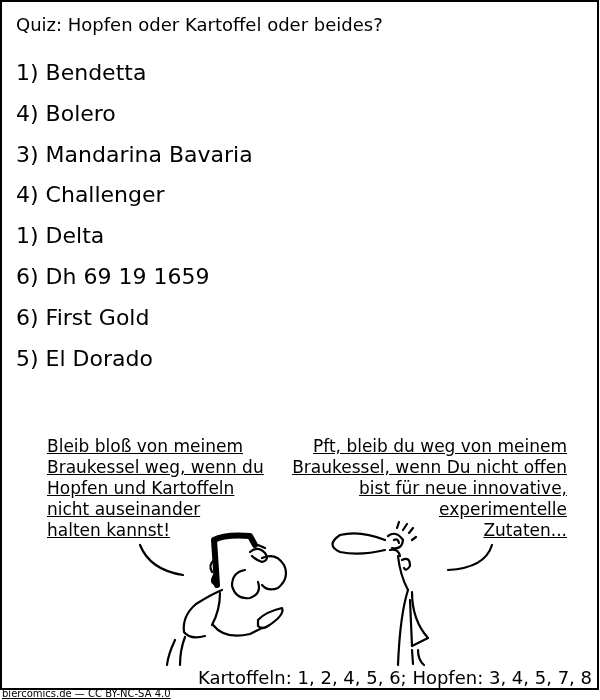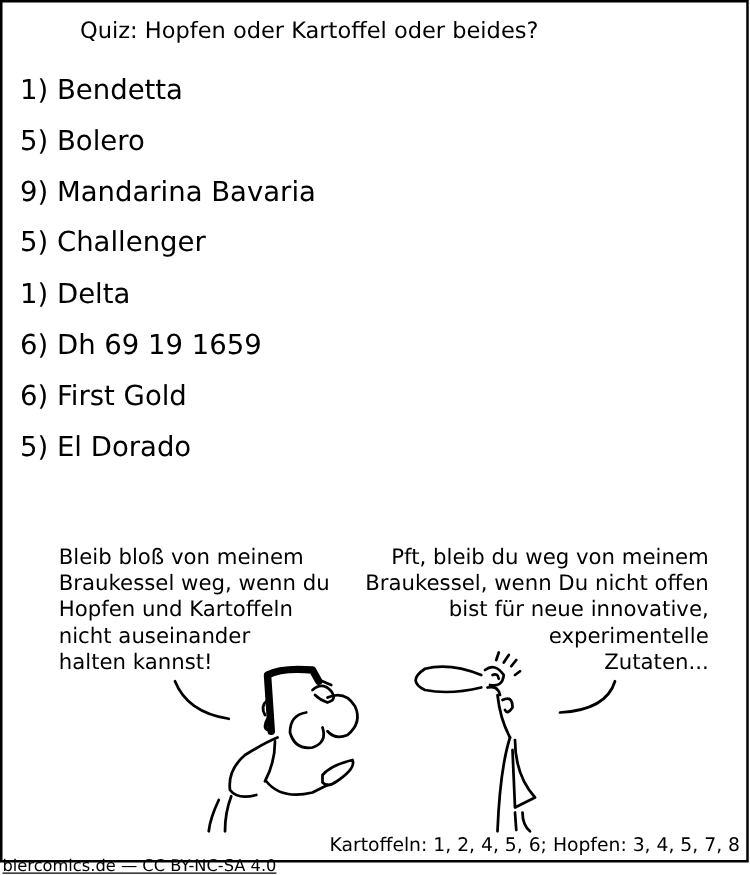--- a/index.html
+++ b/index.html
@@ -1,40 +1,40 @@
 <!DOCTYPE html>
 <html><head>
 <meta charset="utf-8">
 <style>
   html, body { margin:0; padding:0; background:#ffffff; }
   body { width:600px; height:700px; position:relative; overflow:hidden;
          font-family:"DejaVu Sans", sans-serif; color:#000; }
   .panel { position:absolute; left:0; top:0; width:596px; height:690px;
            border:2px solid #000; border-right-width:2px; box-sizing:border-box; width:599px; }
-  .title { position:absolute; left:16px; top:14px; font-size:18px;margin-left:48px; }
+  .title { position:absolute; left:16px; top:14px; font-size:18px; }
   .quiz-item { position:absolute; left:16px; font-size:22px; }
-  .bubble { position:absolute; font-size:17px; line-height:21px; white-space:pre; }
+  .bubble { position:absolute; font-size:17px; line-height:21px; white-space:pre;text-decoration:underline; }
   .bubble-left { left:47px; top:436px; text-align:left; }
   .bubble-right { right:33px; top:436px; text-align:right;margin-left:14px; }
-  .answer { position:absolute; right:8px; top:667px; font-size:15px; }
-  .credit { position:absolute; left:2px; top:688px; font-size:13px; line-height:12px;
+  .answer { position:absolute; right:8px; top:667px; font-size:18px; }
+  .credit { position:absolute; left:2px; top:688px; font-size:10px; line-height:12px;
             text-decoration:underline; text-decoration-thickness:1px; }
   svg.art { position:absolute; left:0; top:0; }
 </style>
 </head>
 <body>
 
 <div class="panel"></div>
 
 <div class="title">Quiz: Hopfen oder Kartoffel oder beides?</div>
 
 <div class="quiz-item" style="top:60px">1) Bendetta</div>
-<div class="quiz-item" style="top:101px">5) Bolero</div>
-<div class="quiz-item" style="top:142px">9) Mandarina Bavaria</div>
-<div class="quiz-item" style="top:182px">5) Challenger</div>
+<div class="quiz-item" style="top:101px">4) Bolero</div>
+<div class="quiz-item" style="top:142px">3) Mandarina Bavaria</div>
+<div class="quiz-item" style="top:182px">4) Challenger</div>
 <div class="quiz-item" style="top:223px">1) Delta</div>
 <div class="quiz-item" style="top:264px">6) Dh 69 19 1659</div>
 <div class="quiz-item" style="top:305px">6) First Gold</div>
 <div class="quiz-item" style="top:346px">5) El Dorado</div>
 
 <div class="bubble bubble-left">Bleib bloß von meinem
 Braukessel weg, wenn du
 Hopfen und Kartoffeln
 nicht auseinander
 halten kannst!</div>

